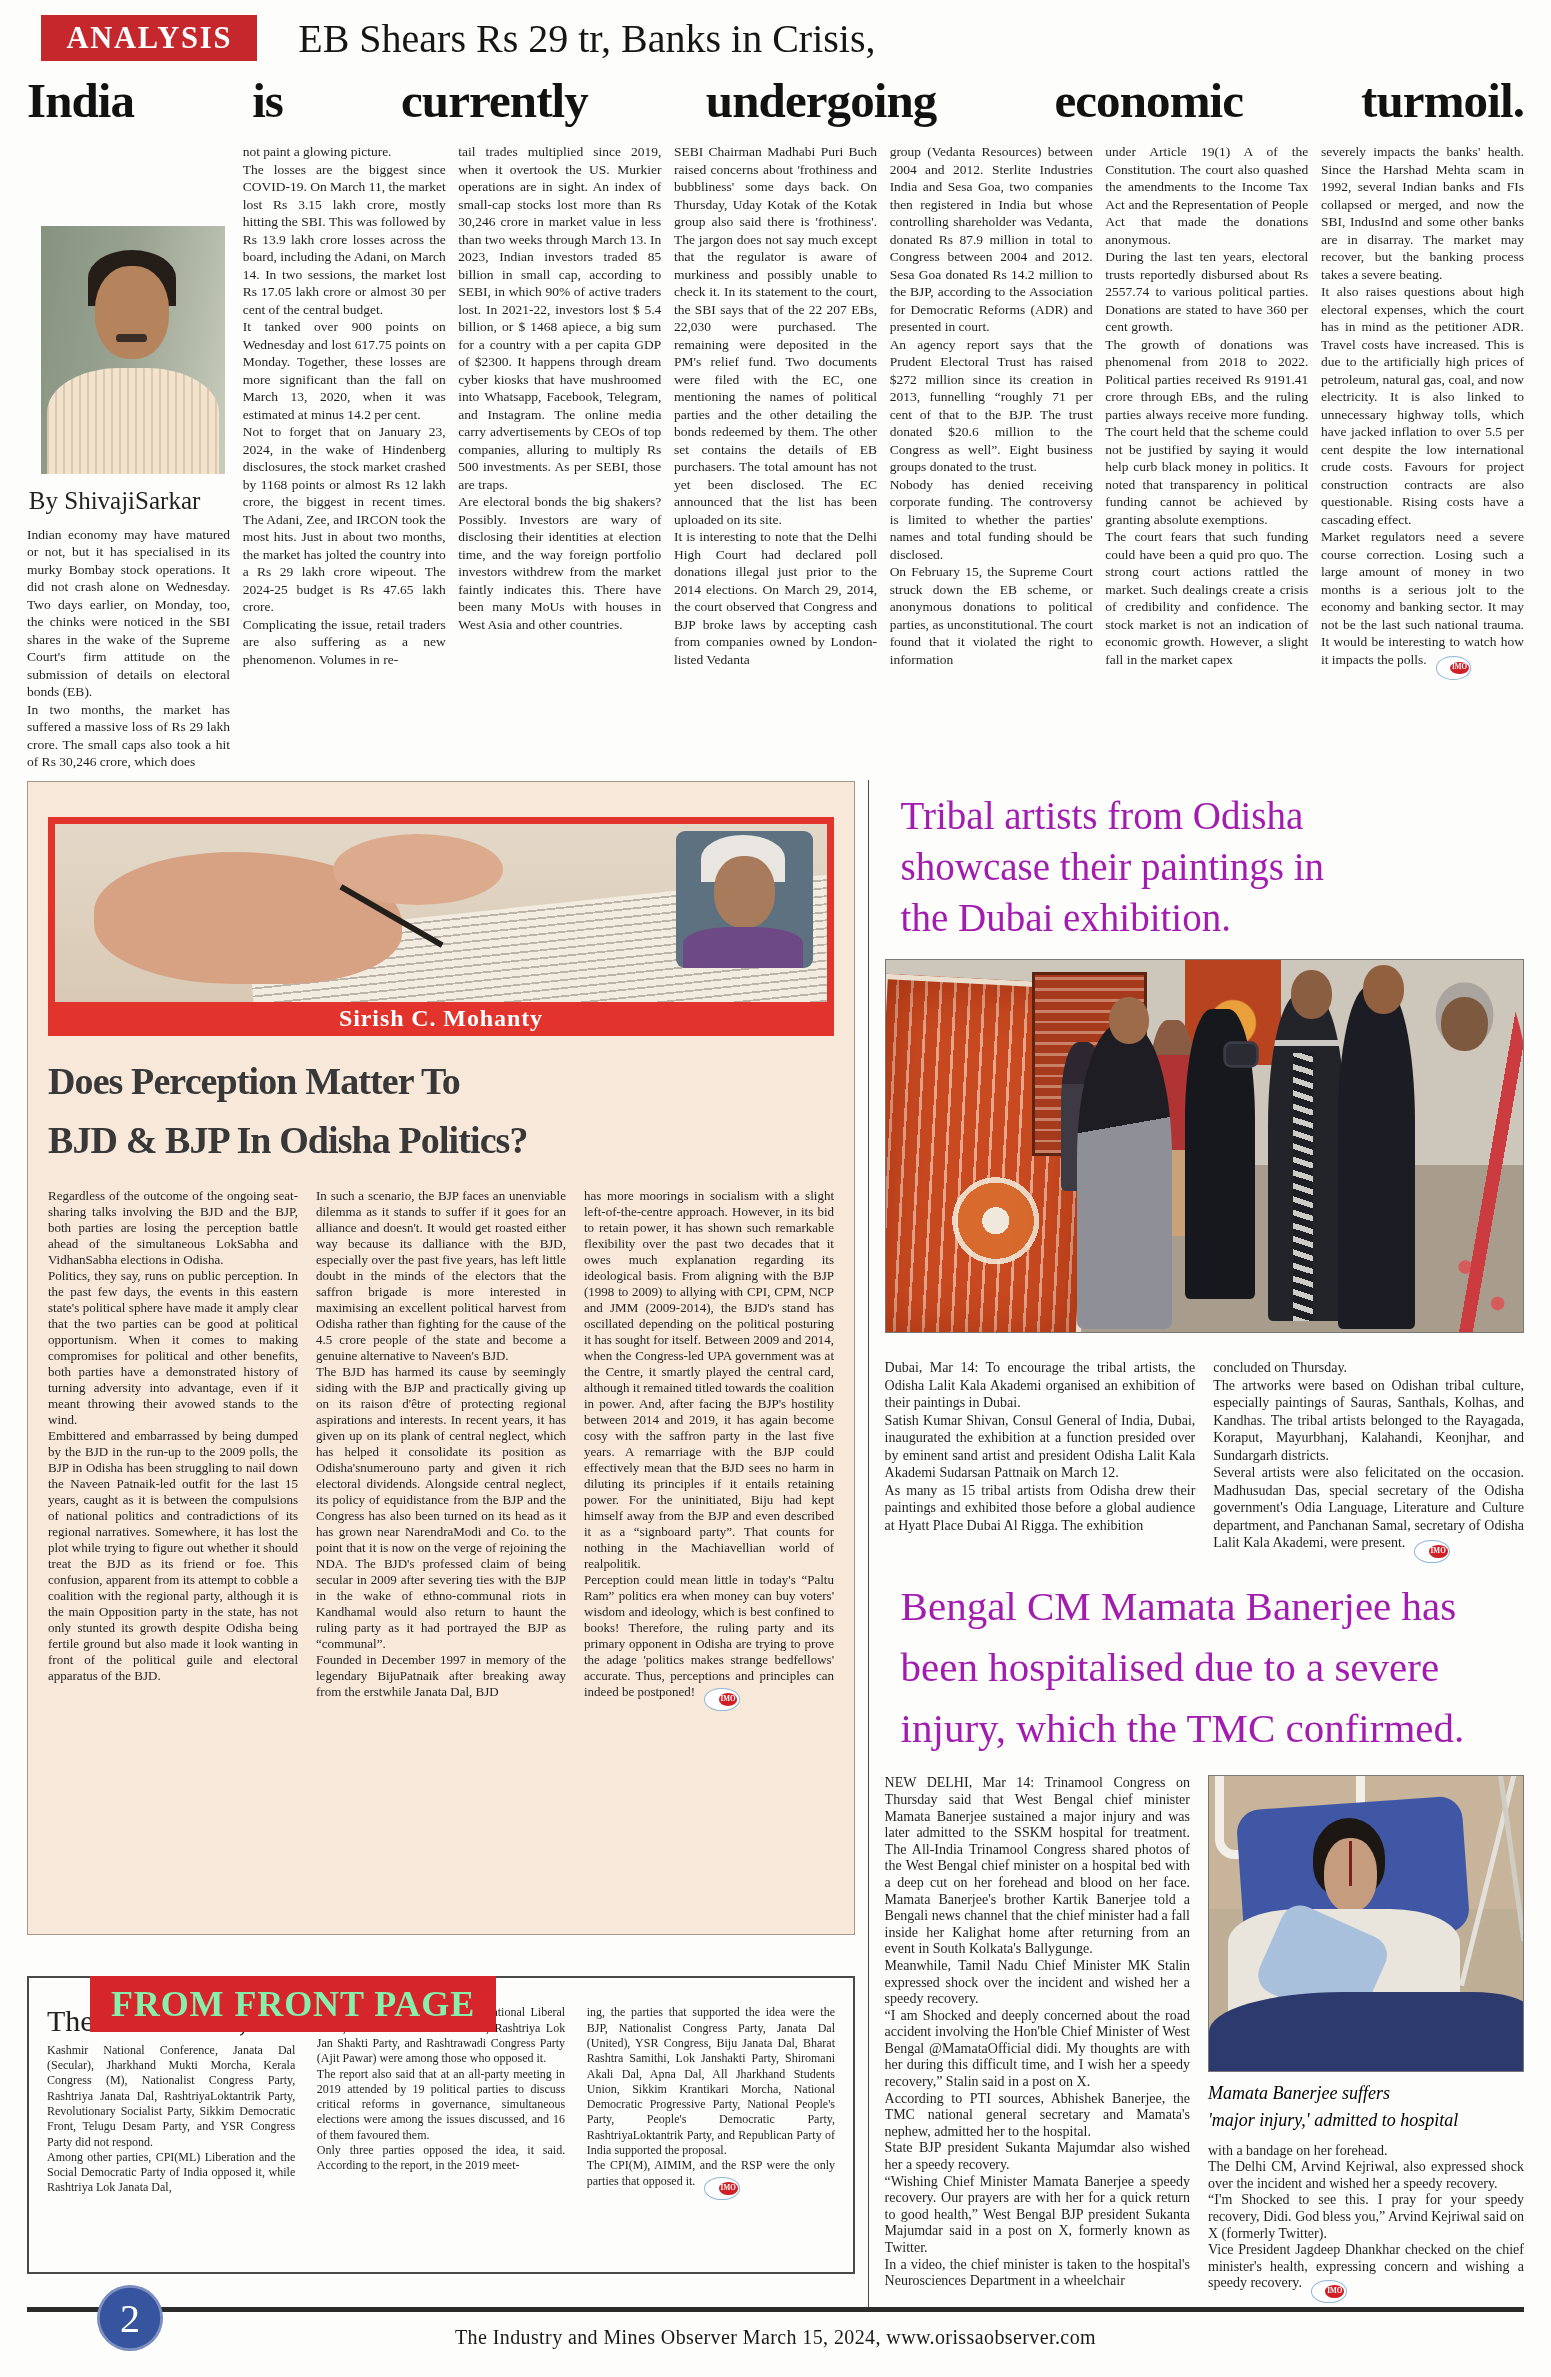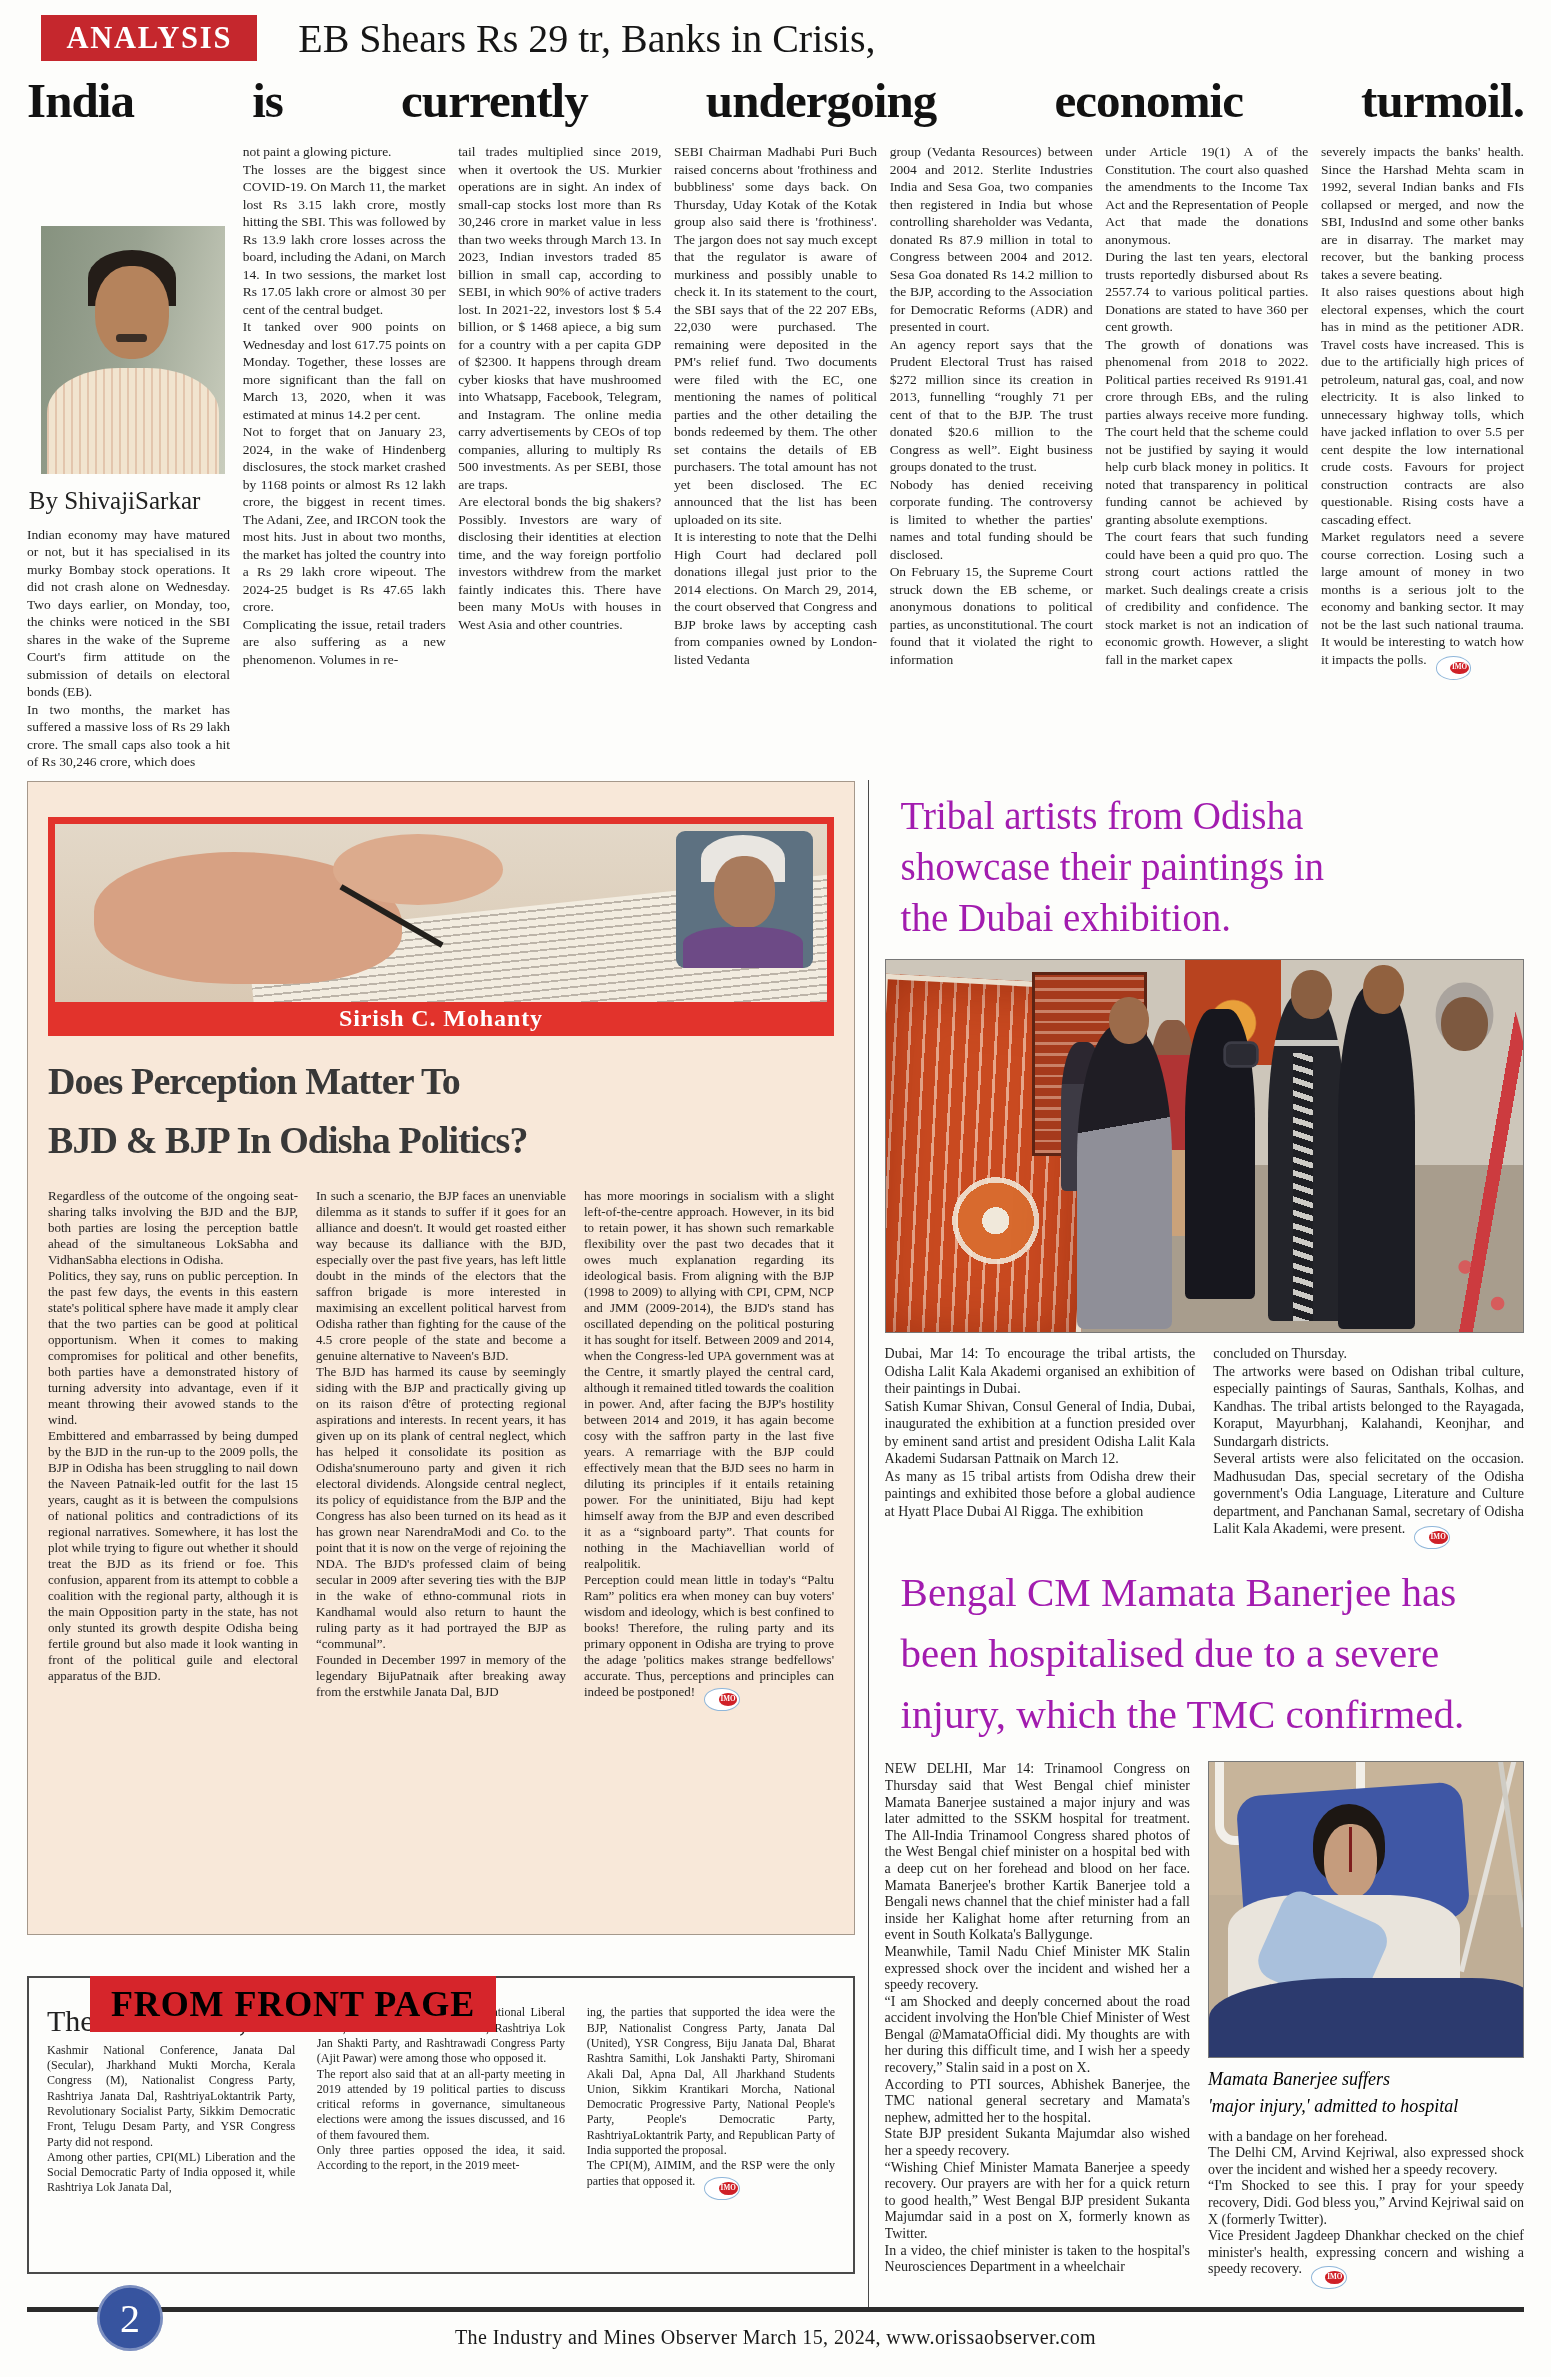--- a/index.html
+++ b/index.html
@@ -46,21 +46,21 @@
   .edp-inset .hair{position:absolute;top:4.5px;left:25px;width:84px;height:47px;border-radius:50% 50% 0 0;background:#e9e6e1;}
   .edp-inset .face{position:absolute;top:25px;left:38px;width:61px;height:72px;border-radius:46%;background:#a97b5d;}
   .edp-inset .shirt{position:absolute;bottom:0;left:7.2px;width:120px;height:41px;border-radius:40% 40% 0 0;background:#6d4a86;}
   .ed-author{height:34px;background:#e2332c;color:#fff;font-weight:bold;font-size:24px;
              display:flex;align-items:center;justify-content:center;letter-spacing:0.9px;}
   .ed-headline{margin:16px 0 0;font-size:38px;line-height:59px;font-weight:bold;color:#383838;letter-spacing:-0.9px;}
   .ed-cols{display:flex;gap:18px;margin-top:18px;height:656px;overflow:hidden;}
   .ed-col{flex:1;min-width:0;font-size:13px;line-height:16px;}
   
   .ffp{position:relative;margin-top:23.4px;}
-  .ffp-banner{position:absolute;top:0;left:63px;width:406px;height:56px;background:#d6252b;color:#000000;
+  .ffp-banner{position:absolute;top:0;left:63px;width:406px;height:56px;background:#d6252b;color:#86efac;
               font-weight:bold;font-size:36px;letter-spacing:0.9px;display:flex;align-items:center;justify-content:center;z-index:2;}
   .ffp-box{margin-top:41px;height:298px;box-sizing:border-box;border:2.7px solid #4a4a4a;
            padding:27px 18px 10.8px;display:flex;gap:21.6px;overflow:hidden;}
   .ffp-col{flex:1;min-width:0;font-size:12px;line-height:15.3px;}
   .ffp-heading{margin:0 0 5.4px;font-size:30px;line-height:32px;font-weight:normal;color:#222;}
   
   .news-headline{font-weight:normal;color:#a21caf;margin:16px;}
   .tribal-h{margin-top:10.8px;font-size:39px;line-height:51px;}
   .bengal-h{margin-top:9px;font-size:41px;line-height:61px;}
   .tribal-photo{position:relative;height:372px;margin-top:12.6px;border:1.8px solid #777;overflow:hidden;
@@ -90,21 +90,21 @@
   .tp-man1::before{content:"";position:absolute;top:-23.4px;left:30%;width:41px;height:49px;border-radius:48%;background:#8a5f41;}
   .tp-man2{position:absolute;left:71%;top:7%;width:12%;height:92%;border-radius:40% 40% 5.4px 5.4px;background:#1c1d24;}
   .tp-man2::before{content:"";position:absolute;top:-21.6px;left:32%;width:41px;height:49px;border-radius:48%;background:#91613f;}
   .tp-woman2{position:absolute;right:-7.2px;top:4%;width:17%;height:98%;border-radius:40% 40% 0 0;
              background:linear-gradient(180deg,#b3aeaa 0 24%,#ead9c4 24% 100%);
              background-image:linear-gradient(100deg,transparent 0 58%,#cc3b3f 58% 66%,transparent 66%),
              radial-gradient(circle at 40% 80%,#d65c5c 0 6.3px,transparent 7.2px),radial-gradient(circle at 70% 90%,#d65c5c 0 6.3px,transparent 7.2px);}
   .tp-woman2::before{content:"";position:absolute;top:6%;left:18%;width:47px;height:54px;border-radius:48%;background:#7d5940;
                      box-shadow:0 -9px 0 5.4px #aaa49e;}
   .two-cols{display:flex;gap:18px;}
-  .tribal-body{margin-top:12px;height:208px;overflow:hidden;font-size:14px;line-height:17.5px;}
+  .tribal-body{margin-top:26px;height:208px;overflow:hidden;font-size:14px;line-height:17.5px;}
   .tribal-body>div{flex:1;min-width:0;}
   .bengal-body{margin-top:12.6px;height:550px;overflow:hidden;font-size:14px;line-height:16.6px;}
   .bengal-col-a{flex:1;min-width:0;}
   .bengal-col-b{width:316px;flex:none;}
   .mamata-photo{position:relative;height:295px;border:1.8px solid #777;overflow:hidden;
                 background:linear-gradient(180deg,#c7b49a 0 45%,#bfae96 45% 100%);}
   .mp-rail{position:absolute;left:2%;top:-10%;width:42%;height:32%;border:9px solid #f2efe9;border-radius:20px;}
   .mp-iv{position:absolute;right:10%;top:-4%;width:5.4px;height:76%;background:#e3e0da;transform:rotate(14deg);}
   .mp-iv2{position:absolute;right:3%;top:-4%;width:4.5px;height:60%;background:#cfccc4;transform:rotate(-8deg);}
   .mp-pillow{position:absolute;left:10%;top:9%;width:72%;height:46%;background:#3f57a5;border-radius:23.4px;transform:rotate(-4deg);}

